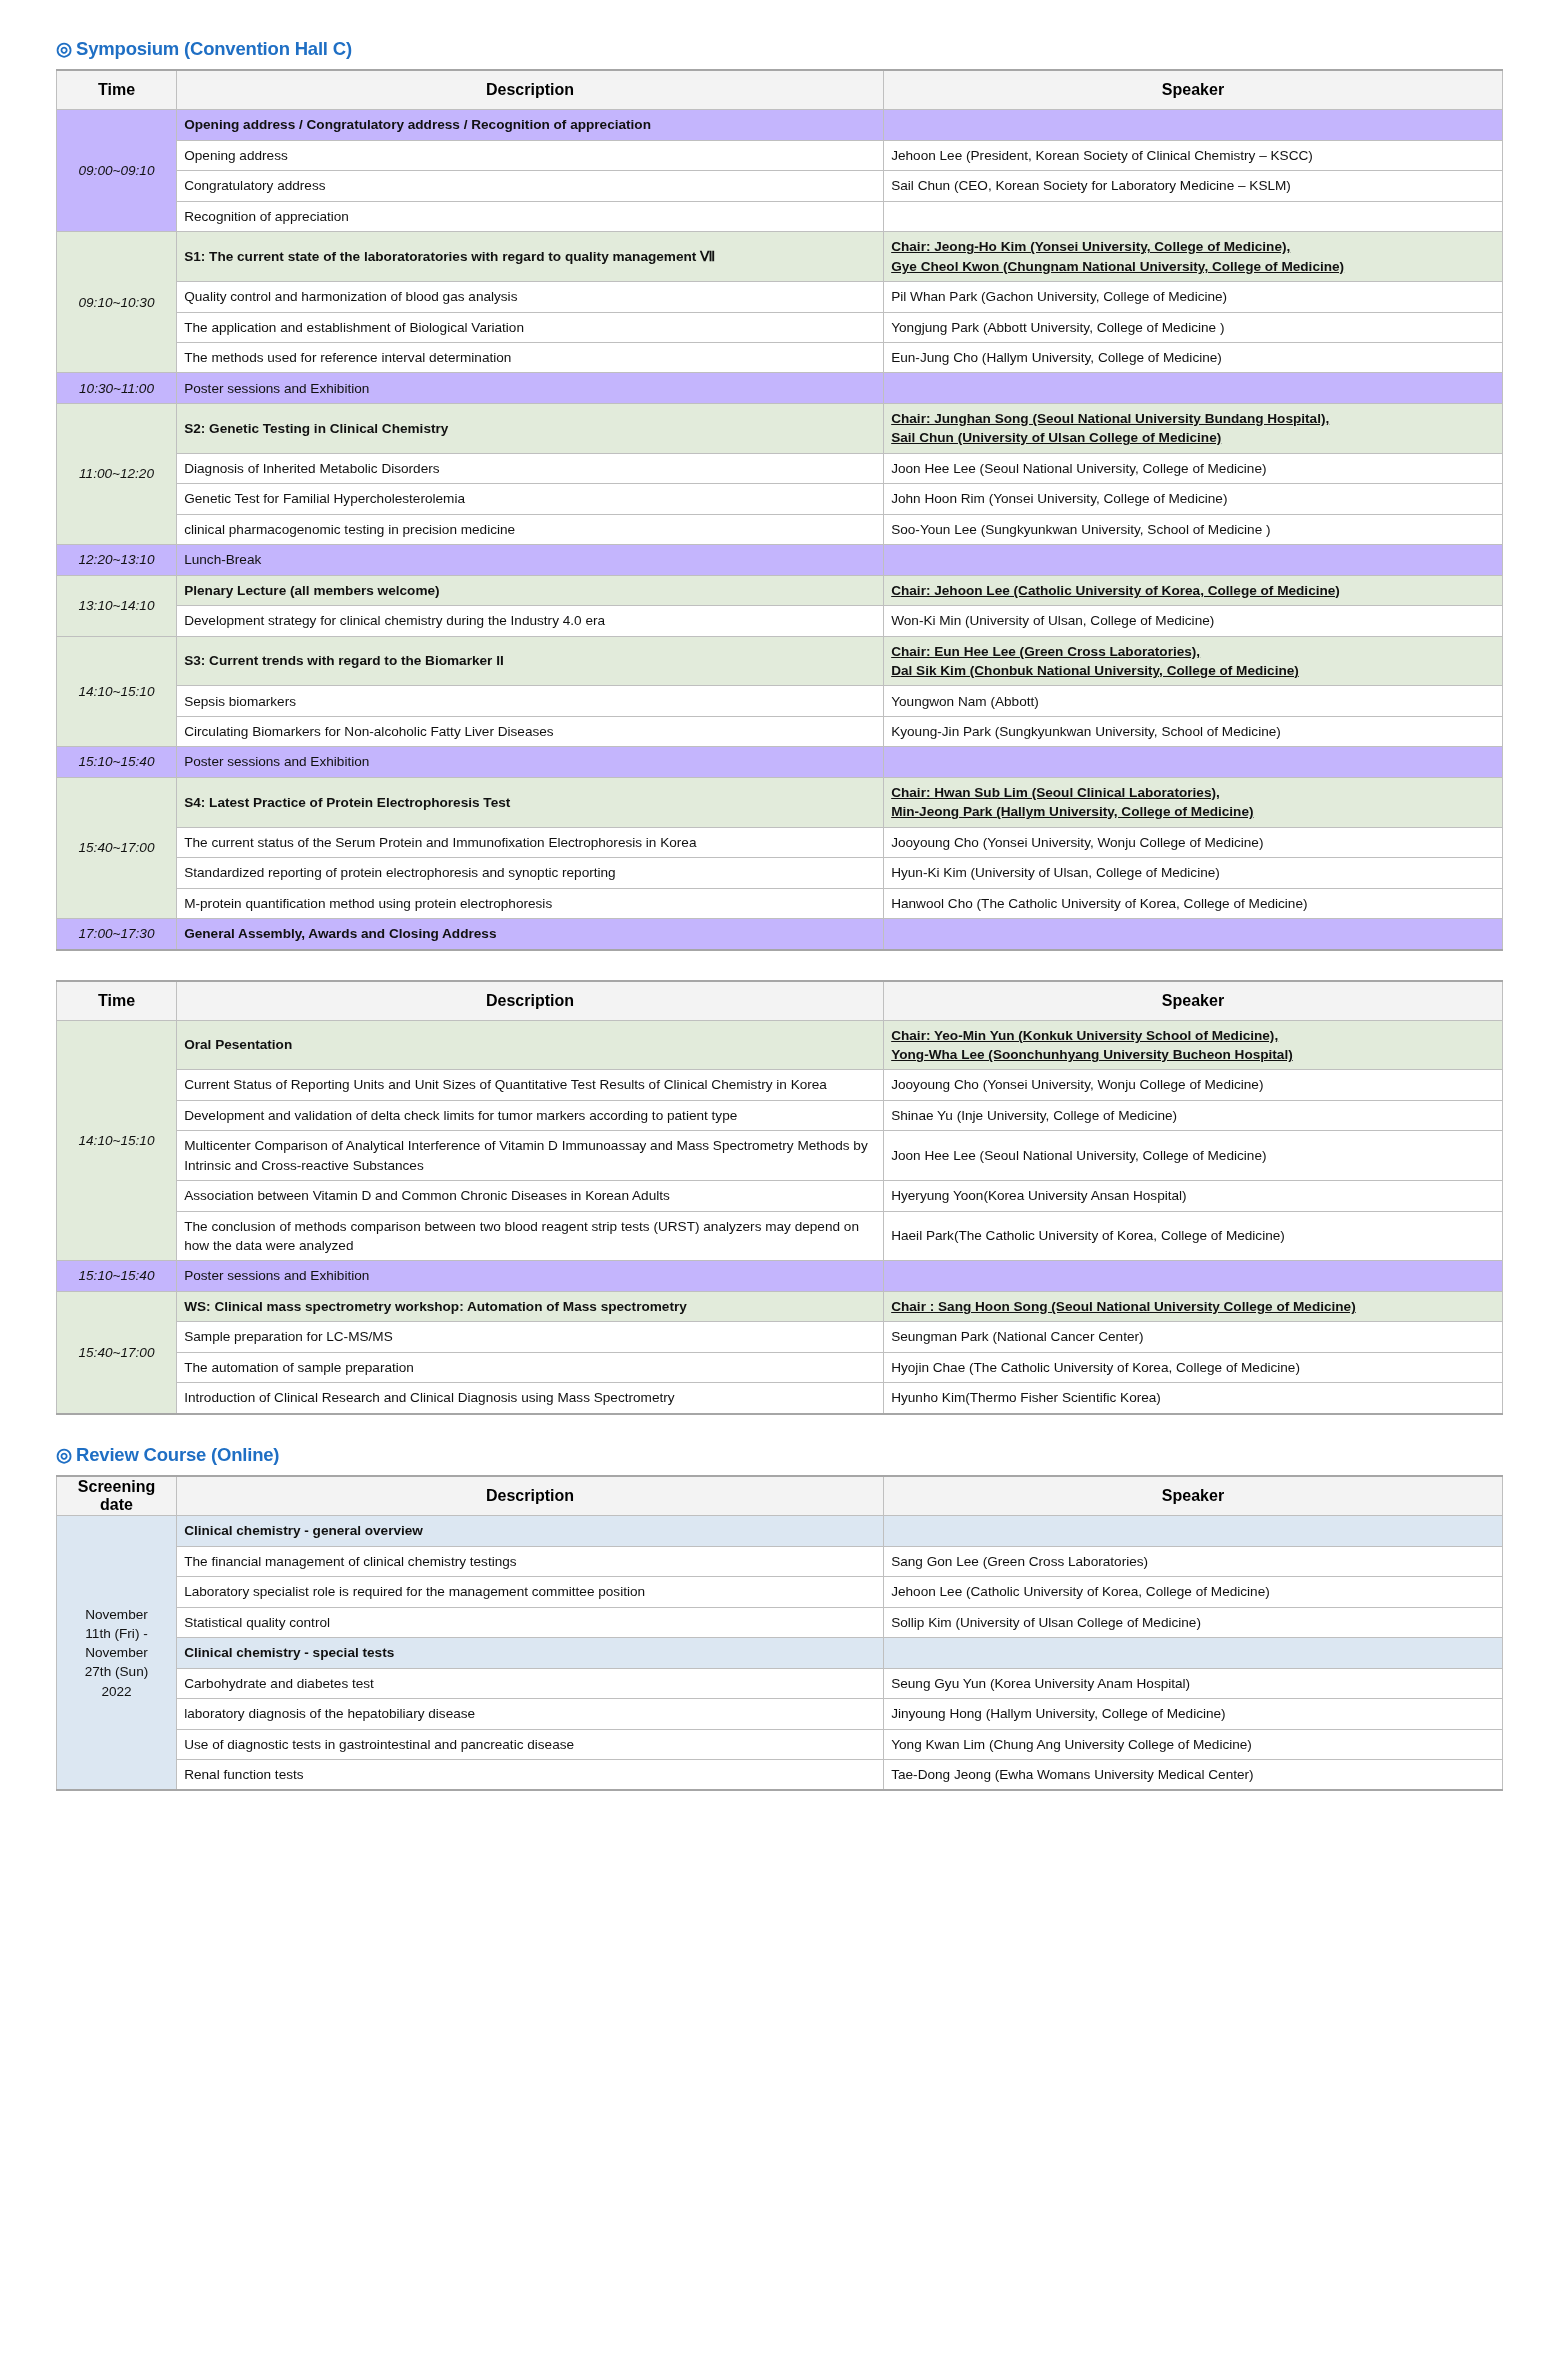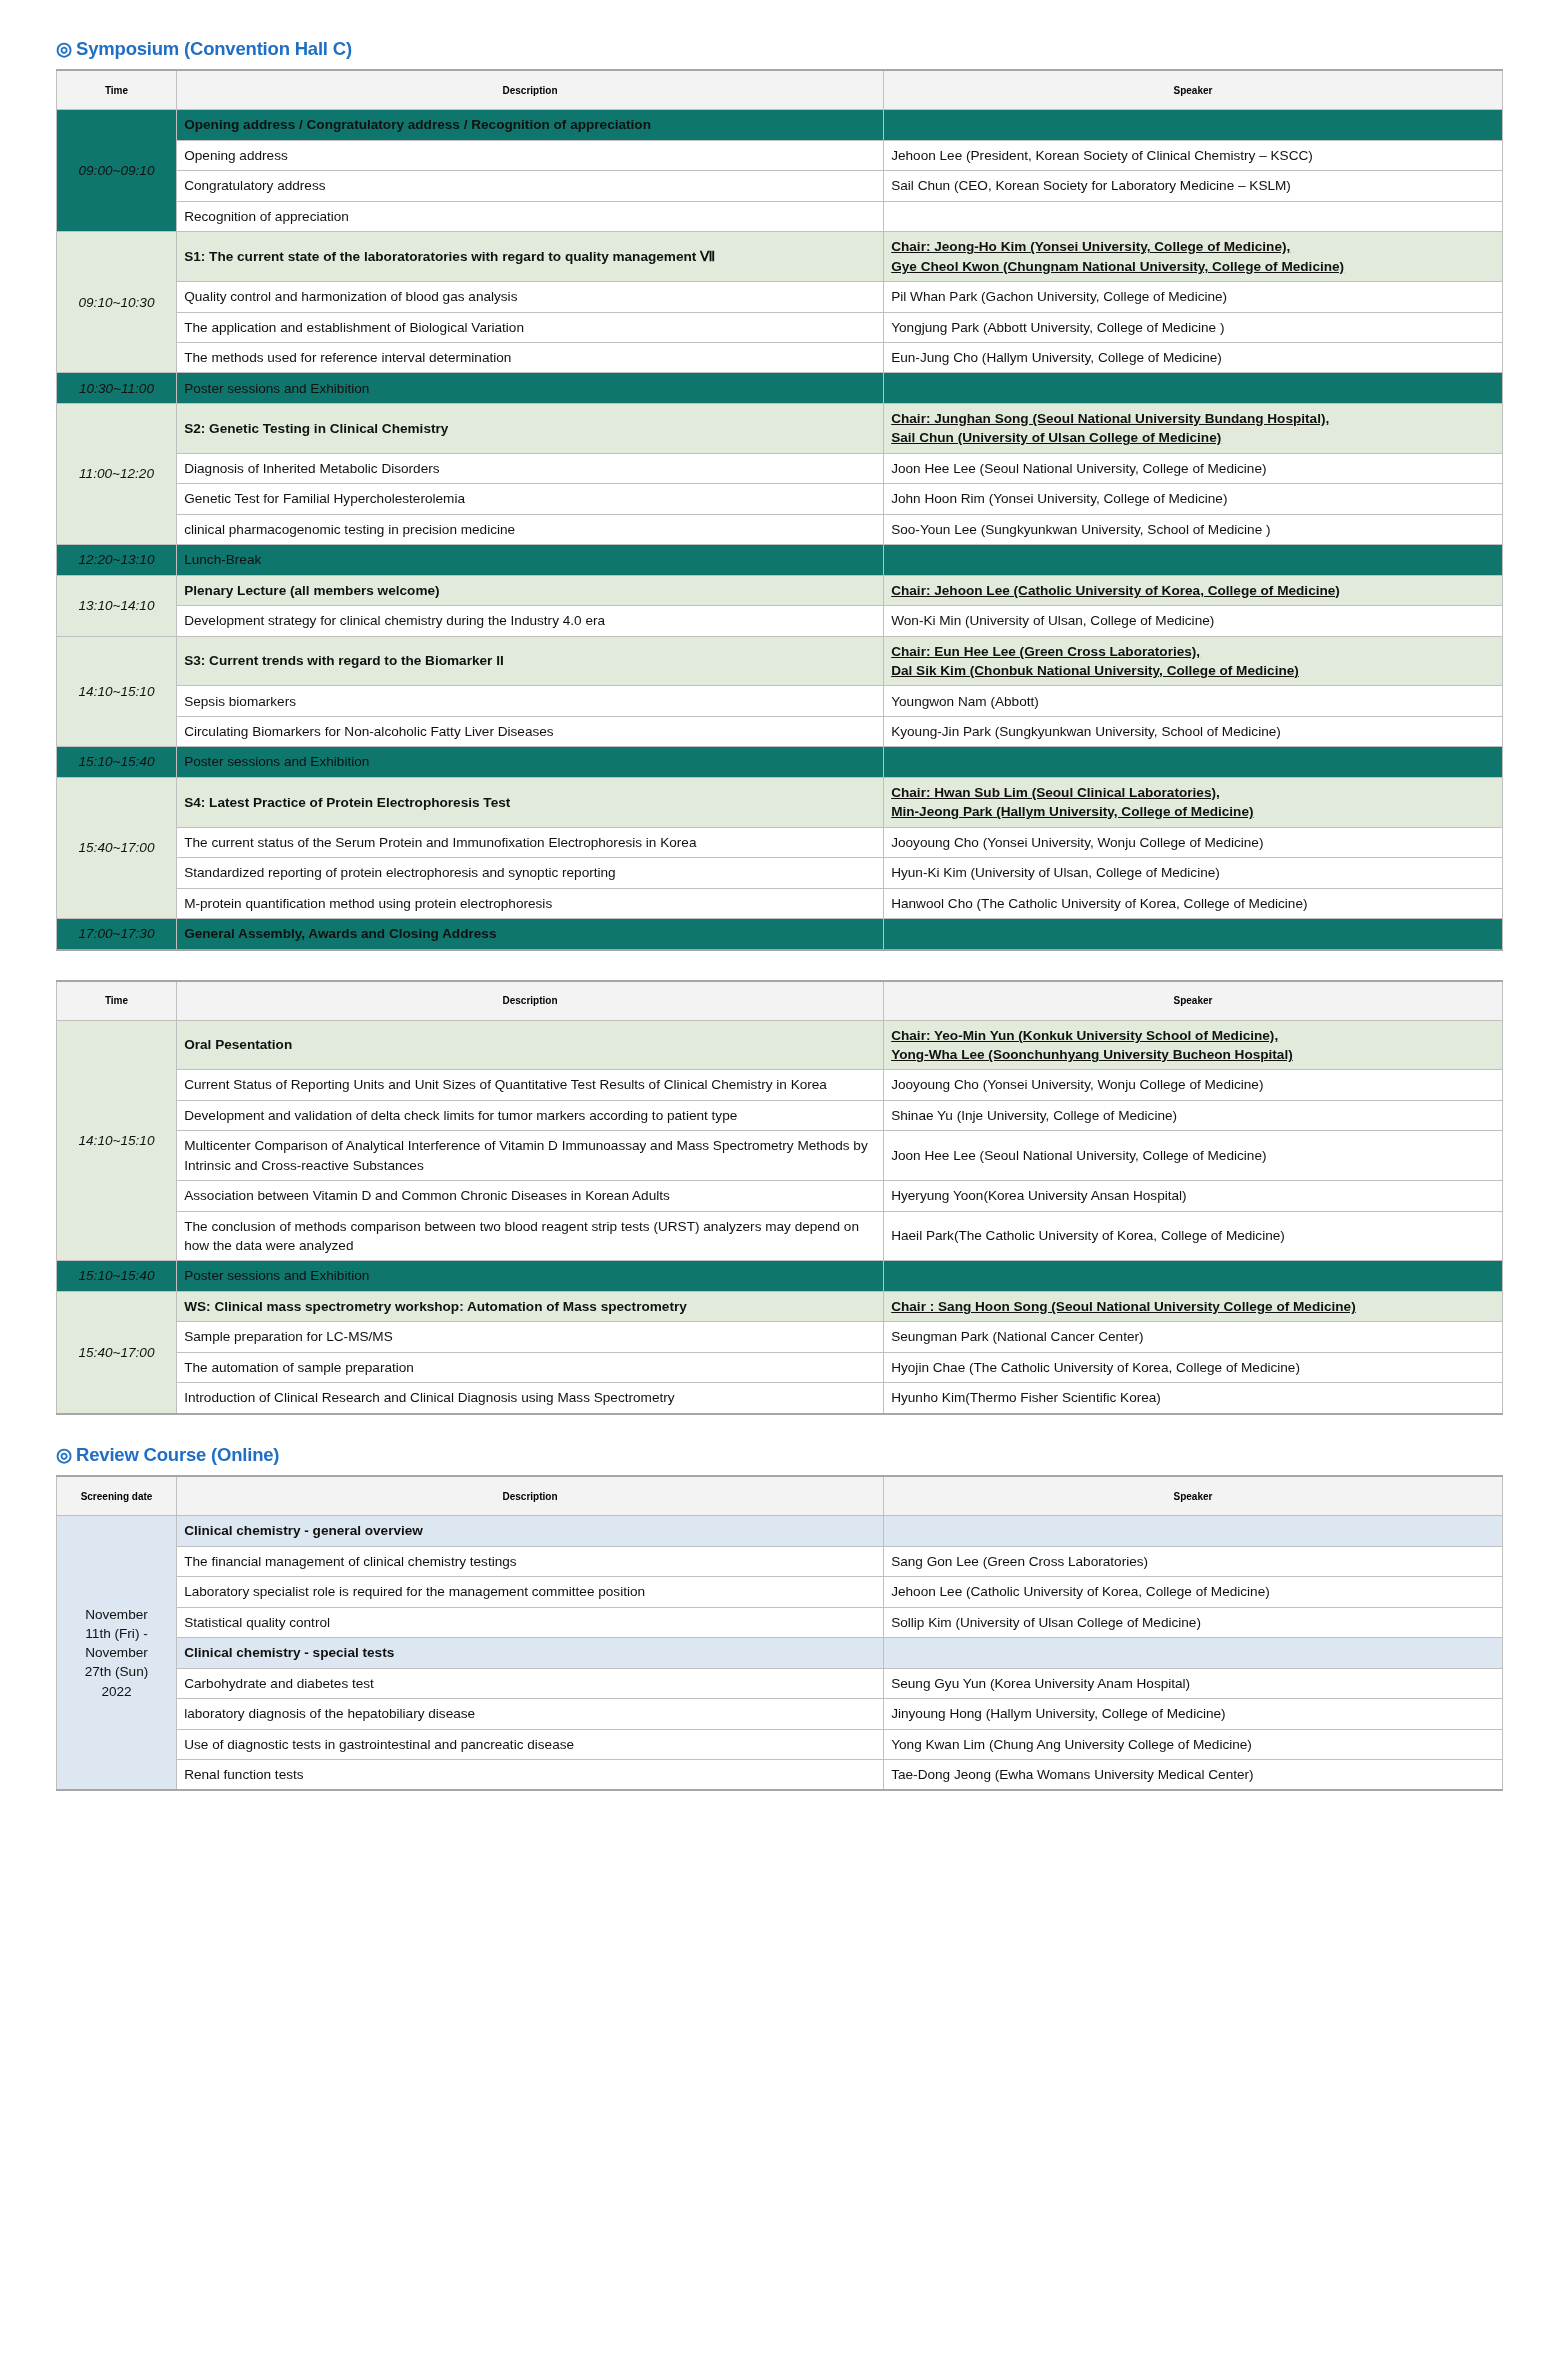--- a/index.html
+++ b/index.html
@@ -39,21 +39,21 @@
   table.sched col.c-spk    { width: 619px; }
   table.sched.review col.c-time { width: 120px; }
   table.sched.review col.c-desc { width: 707px; }
   table.sched.review col.c-spk  { width: 619px; }
 
   table.sched th {
     background: #f3f3f3;
     border: 0.5px solid #bfbfbf;
     border-top: none;
     font-weight: bold;
-    font-size: 10px;
+    font-size: 16px;
     color: #000;
     text-align: center;
     height: 38px;
     padding: 0 3.1px;
   }
   table.sched td {
     border: 0.5px solid #bfbfbf;
     border-top: 1px solid #c9c9c9;
     font-size: 13.6px;
     color: #111;
@@ -69,21 +69,21 @@
     padding: 3.1px 2.1px;
     font-style: italic;
   }
   td.date {
     text-align: center;
     font-size: 14px;
     line-height: 1.85;
     vertical-align: middle;
     padding: 3.1px 2.1px;
   }
-  tr.head-yellow > td { background: #0f766e; }
+  tr.head-yellow > td { background: #c4b5fd; }
   tr.head-green  > td { background: #e2ebdb; }
   tr.head-blue   > td { background: #dce7f2; }
   td.b { font-weight: bold; }
   .spacer-sm { height: 18.5px; }
   .spacer-lg { height: 29px; }
   .two-line { line-height: 1.5; text-decoration: underline; }
 </style>
 </head>
 <body>
 

